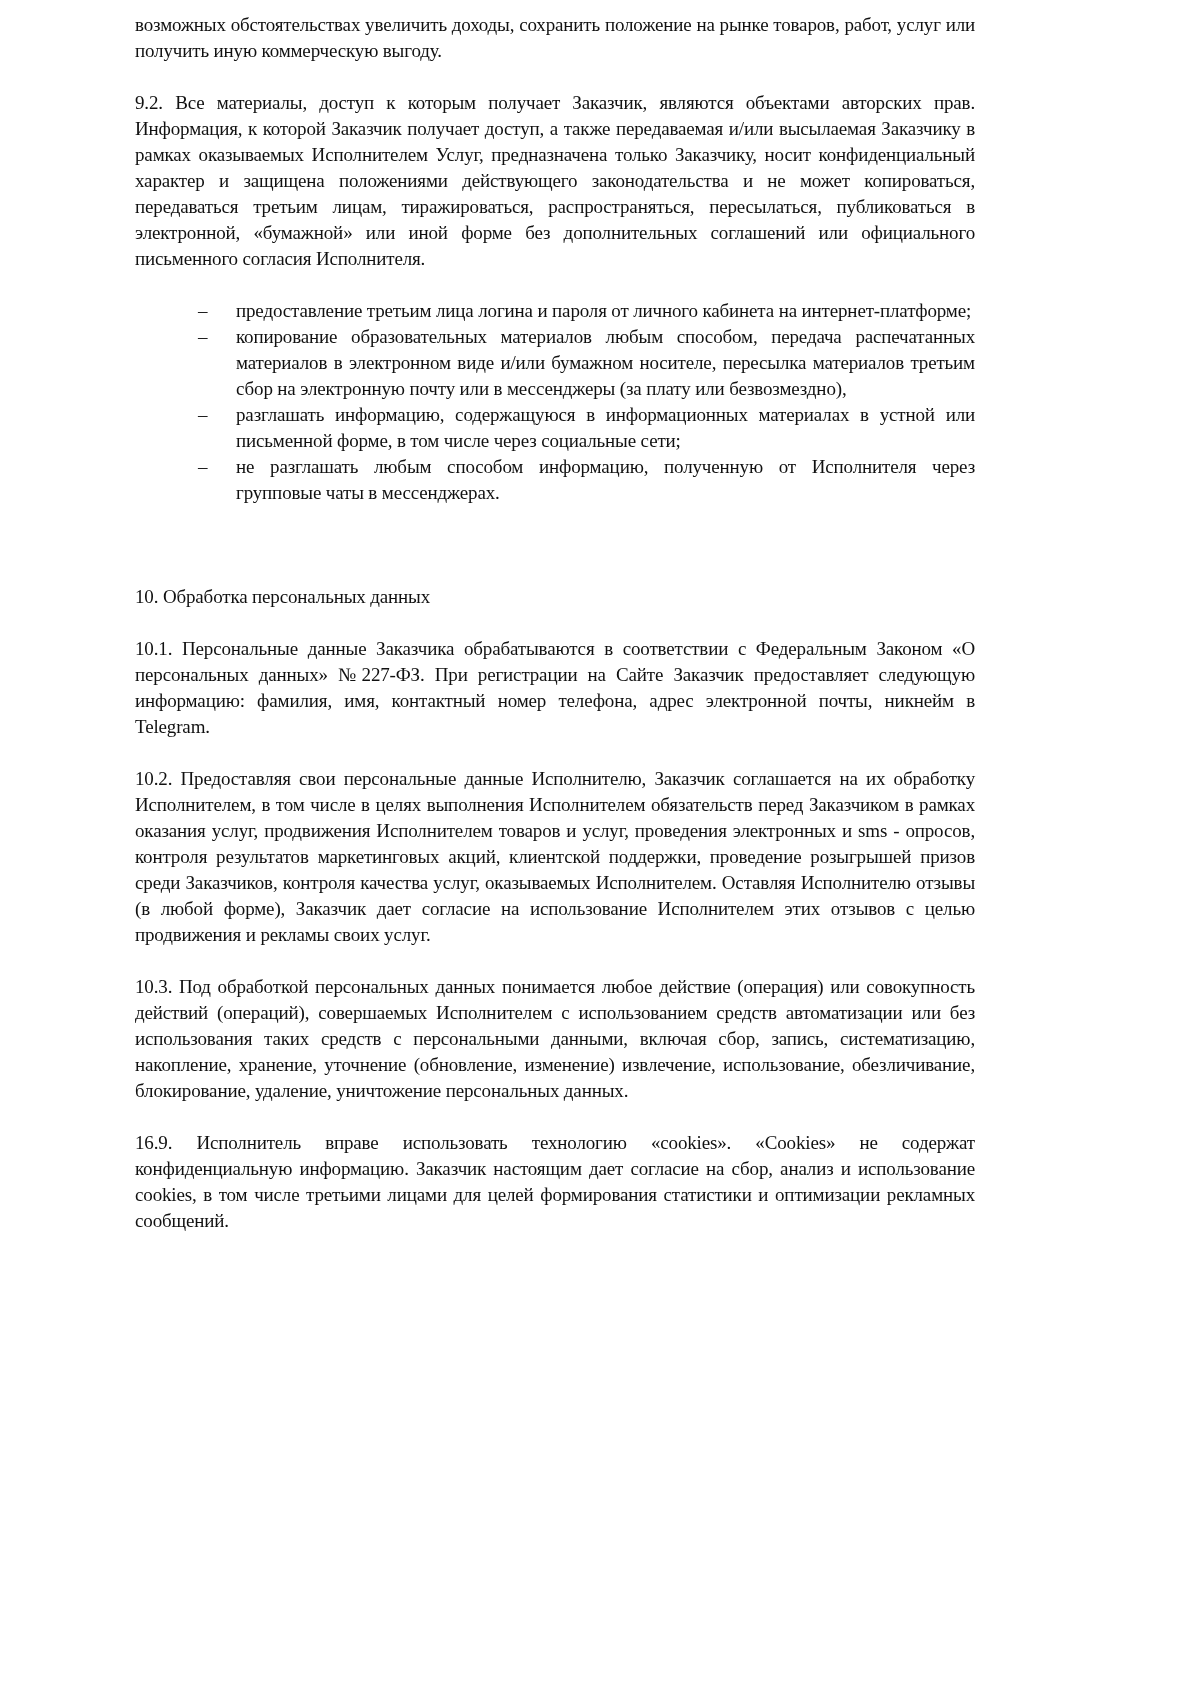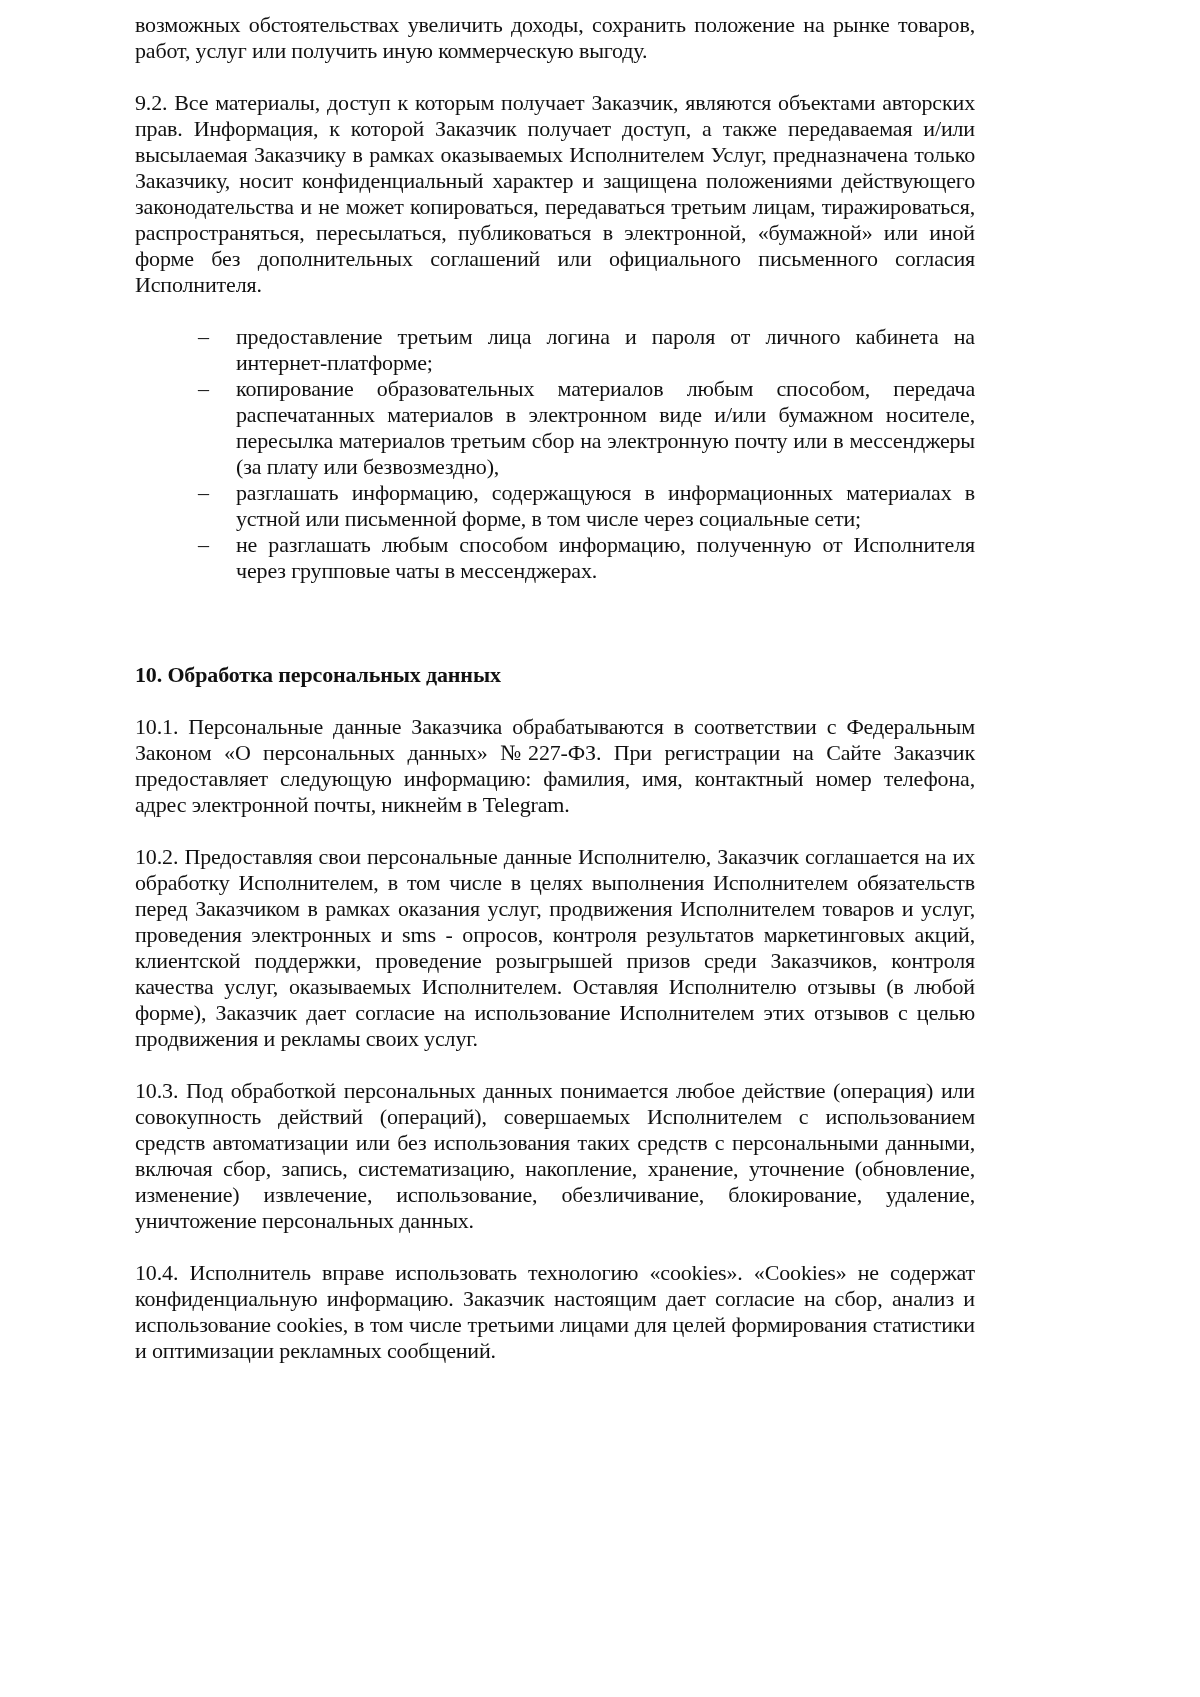--- a/index.html
+++ b/index.html
@@ -13,21 +13,21 @@
       position: relative;
       overflow: hidden;
       font-family: "Liberation Serif", "DejaVu Serif", serif;
       color: #111111;
     }
     .page {
       position: absolute;
       left: 135px;
       top: 12px;
       width: 840px;
-      font-size: 22px;
+      font-size: 19px;
       line-height: 26px;
       text-align: justify;
       letter-spacing: -0.15px;
     }
     p {
       margin: 0;
     }
     .para {
       margin-bottom: 26px;
     }
@@ -42,21 +42,21 @@
     ul.dash-list li {
       position: relative;
       padding-left: 0;
     }
     ul.dash-list li .dash {
       position: absolute;
       left: -38px;
       top: 0;
     }
     .section-title {
-      font-weight: bold;
+      font-weight: normal;
       margin-top: 52px;
       margin-bottom: 26px;
       text-align: left;
     }
     .last-line-left {
       text-align-last: left;
     }
   </style>
 </head>
 <body>
@@ -90,15 +90,15 @@
 
 
   <p class="section-title">10. Обработка персональных данных</p>
 
   <p class="para last-line-left">10.1. Персональные данные Заказчика обрабатываются в соответствии с Федеральным Законом «О персональных данных» №227-ФЗ. При регистрации на Сайте Заказчик предоставляет следующую информацию: фамилия, имя, контактный номер телефона, адрес электронной почты, никнейм в Telegram.</p>
 
   <p class="para last-line-left">10.2. Предоставляя свои персональные данные Исполнителю, Заказчик соглашается на их обработку Исполнителем, в том числе в целях выполнения Исполнителем обязательств перед Заказчиком в рамках оказания услуг, продвижения Исполнителем товаров и услуг, проведения электронных и sms - опросов, контроля результатов маркетинговых акций, клиентской поддержки, проведение розыгрышей призов среди Заказчиков, контроля качества услуг, оказываемых Исполнителем. Оставляя Исполнителю отзывы (в любой форме), Заказчик дает согласие на использование Исполнителем этих отзывов с целью продвижения и рекламы своих услуг.</p>
 
   <p class="para last-line-left">10.3. Под обработкой персональных данных понимается любое действие (операция) или совокупность действий (операций), совершаемых Исполнителем с использованием средств автоматизации или без использования таких средств с персональными данными, включая сбор, запись, систематизацию, накопление, хранение, уточнение (обновление, изменение) извлечение, использование, обезличивание, блокирование, удаление, уничтожение персональных данных.</p>
 
-  <p class="para last-line-left">10.4. Исполнитель вправе использовать технологию «cookies». «Cookies» не содержат конфиденциальную информацию. Заказчик настоящим дает согласие на сбор, анализ и использование cookies, в том числе третьими лицами для целей формирования статистики и оптимизации рекламных сообщений.</p>
+  <p class="para last-line-left">16.9. Исполнитель вправе использовать технологию «cookies». «Cookies» не содержат конфиденциальную информацию. Заказчик настоящим дает согласие на сбор, анализ и использование cookies, в том числе третьими лицами для целей формирования статистики и оптимизации рекламных сообщений.</p>
 
 </div>
 
 </body></html>

